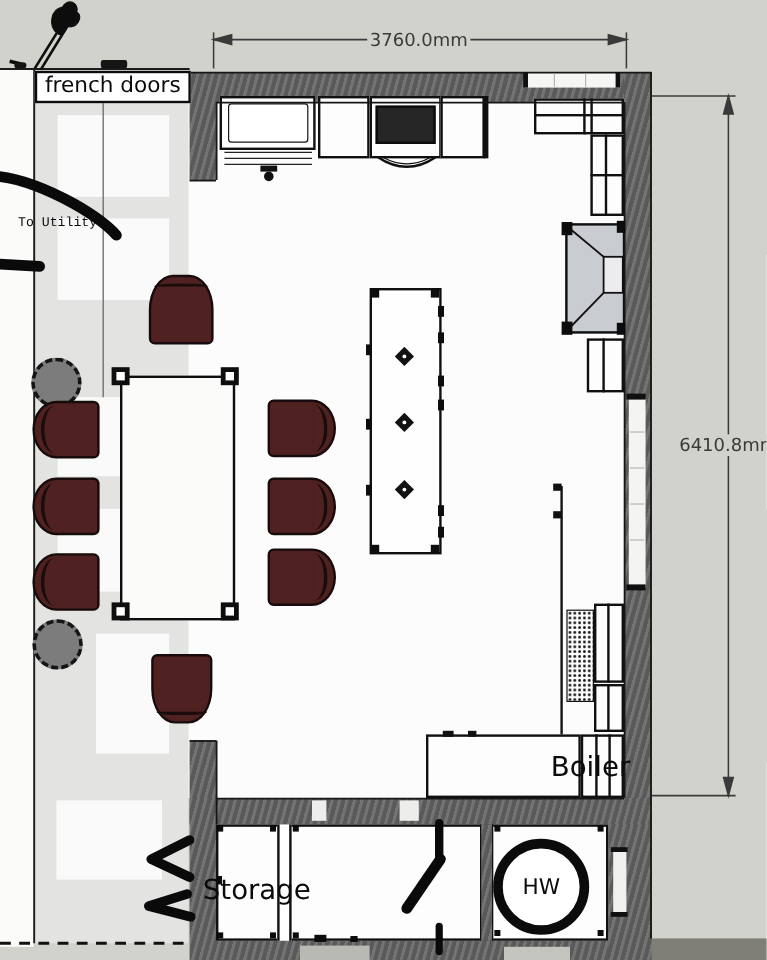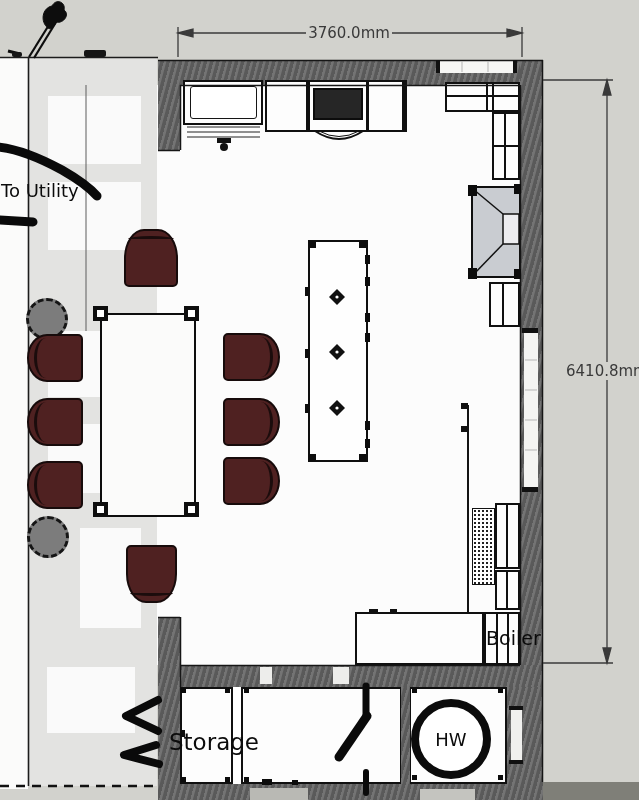--- a/index.html
+++ b/index.html
@@ -266,19 +266,21 @@
     </g>
     <g stroke="#3a3a3a" stroke-width="1.3" fill="#3a3a3a">
       <line x1="543" y1="80" x2="613" y2="80"></line>
       <line x1="543" y1="663" x2="613" y2="663"></line>
       <line x1="607" y1="80" x2="607" y2="663"></line>
       <polygon points="607,80 603,95 611,95"></polygon>
       <polygon points="607,663 603,648 611,648"></polygon>
     </g>
   </svg>
 
-  <div class="lbl" style="left:1px;top:180px;font-size:18px;">To Utility</div>
+  <div class="lbl" style="left:29px;top:59px;width:130px;height:27px;background:#fff;border:2.5px solid #0c0c0c;
+              font-size:18px;text-align:center;line-height:22px;"><span>french doors</span></div>
+  <div class="lbl" style="left:15px;top:180px;font-size:11px;font-family:Liberation Mono, monospace;">To Utility</div>
   <div class="lbl" style="left:169px;top:729px;font-size:23px;">Storage</div>
-  <div class="lbl" style="left:486px;top:627px;font-size:19px;">Boiler</div>
+  <div class="lbl" style="left:459px;top:627px;font-size:23px;">Boiler</div>
   <div class="dim" style="left:306px;top:24px;width:86px;">3760.0mm</div>
   <div class="dim" style="left:566px;top:362px;width:73px;overflow:hidden;">6410.8mm</div>
 
 </div>
 
 </body></html>

